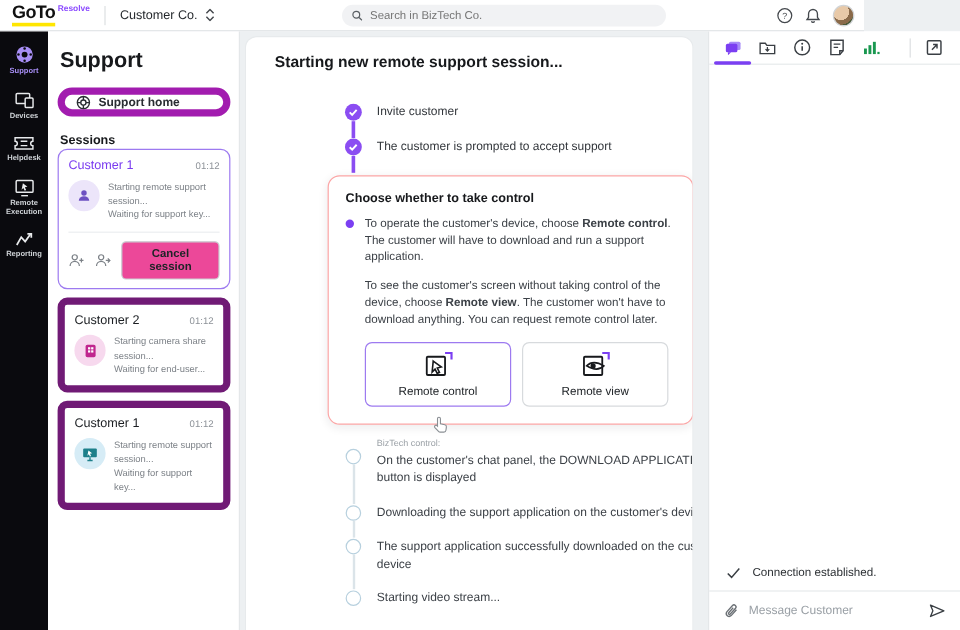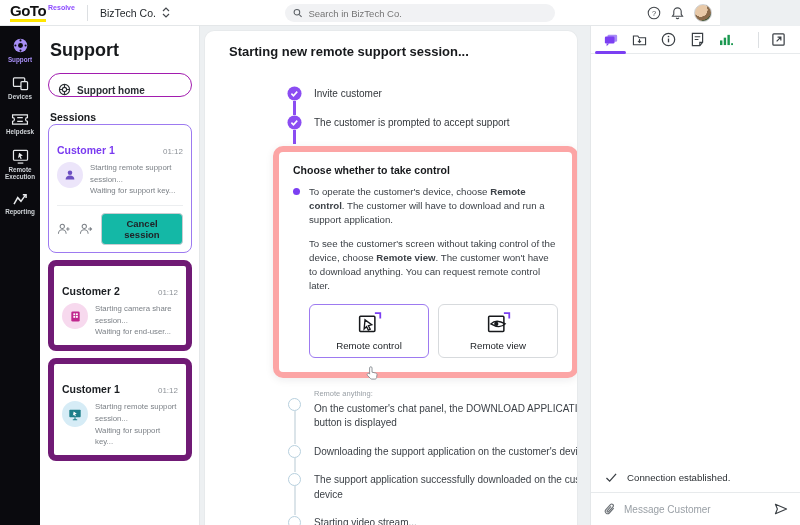--- a/index.html
+++ b/index.html
@@ -21,50 +21,50 @@
   
   .rail { position:absolute; left:0; top:26px; width:40px; bottom:0; background:#0a0a0e; display:flex; flex-direction:column; align-items:center; padding-top:8px; gap:7px; }
   .rail-item { width:40px; display:flex; flex-direction:column; align-items:center; gap:2px; cursor:pointer; padding:3px 0; }
   .rail-item span { font-size:6.3px; color:#cfd3d7; text-align:center; line-height:1.15; font-weight:bold; }
   .rail-item.active span { color:#a78ef5; }
   .rail-item svg { display:block; }
 
   
   .panel { position:absolute; left:40px; top:26px; width:160px; bottom:0; background:#fff; border-right:1px solid #e4e7e9; padding:10px 8px 0 8px; }
   .panel h1 { font-size:18px; font-weight:bold; color:#17191c; margin:4px 0 12px 2px; }
-  .home-btn { width:144px; height:24px; border:1px solid #a21caf; border-radius:12px; background:#fff; display:flex; align-items:flex-end; gap:6px; padding:0 9px; font-size:10px; font-weight:bold; color:#2a2e33; cursor:pointer; }
+  .home-btn { width:144px; height:24px; border:6px solid #a21caf; border-radius:12px; background:#fff; display:flex; align-items:center; gap:6px; padding:0 9px; font-size:10px; font-weight:bold; color:#2a2e33; cursor:pointer; }
   .sessions-label { font-size:10.5px; font-weight:bold; color:#17191c; margin:14px 0 1px 2px; }
   .scard { width:144px; background:#fff; border:6px solid #701a75; border-radius:8px; padding:7px 8px; margin-bottom:7px; cursor:pointer; }
   .scard.active { border:1.5px solid #9d7af0; }
   .scard-head { display:flex; justify-content:space-between; align-items:baseline; margin-bottom:6px; }
-  .scard-name { font-size:10.5px; font-weight:bold; color:#1b1e22;margin-top:12px; }
+  .scard-name { font-size:10.5px; font-weight:normal; color:#1b1e22; }
   .scard.active .scard-name { color:#7a3bf0; }
   .scard-time { font-size:8px; color:#8d9298; }
   .scard-body { display:flex; gap:7px; align-items:flex-start; }
   .scard-ic { width:26px; height:26px; border-radius:50%; flex:0 0 26px; display:flex; align-items:center; justify-content:center; }
   .scard-lines { font-size:7.8px; color:#7c8187; line-height:1.5; }
   .scard-foot { display:flex; align-items:center; gap:8px; border-top:1px solid #eceef0; margin-top:8px; padding-top:7px; }
-  .cancel-btn { margin-left:auto; border:1px solid #c9cdd1; background:#14b8a6; border-radius:4px; font-size:9.5px; font-weight:bold; color:#202428; padding:4px 8px; cursor:pointer; }
+  .cancel-btn { margin-left:auto; border:1px solid #c9cdd1; background:#ec4899; border-radius:4px; font-size:9.5px; font-weight:bold; color:#202428; padding:4px 8px; cursor:pointer; }
 
   
   .main-card { position:absolute; left:204px; top:30px; width:374px; bottom:0; background:#fff; border:1px solid #e7eaec; border-bottom:none; border-radius:10px 10px 0 0; padding:13px 0 0 24px; overflow:hidden; }
   .main-title { font-size:13px; font-weight:bold; color:#17191c; margin-bottom:18px; }
   .timeline { width:340px; }
   .t-item { display:flex; gap:12px; }
   .t-rail { width:15px; display:flex; flex-direction:column; align-items:center; flex:0 0 15px; }
   .t-line { width:2.5px; flex:1; background:#8b4df2; min-height:10px; }
   .t-line.gray { background:#dbe4e9; width:2px; }
   .t-text { font-size:10px; color:#33373c; line-height:1.45; padding-bottom:13px; padding-top:1px; max-width:300px; }
   .t-text.pending { color:#3a3f45; }
   .t-dot-done { width:15px; height:15px; flex:0 0 15px; }
   .t-dot-open { width:13px; height:13px; flex:0 0 13px; border:1.5px solid #b7d0de; border-radius:50%; background:#fff; margin-top:1px; }
   .sub-label { font-size:7.5px; color:#9aa0a6; margin:0 0 2px 0; }
 
   
-  .dialog { position:relative; margin:2px 0 10px -14px; width:305px; background:#fff; border:6px solid #fca5a5; border-radius:10px; box-shadow:0 2px 8px rgba(20,20,40,.08); padding:12px 14px 14px 14px; }
+  .dialog { position:relative; margin:2px 0 10px -14px; width:305px; background:#fff; border:1px solid #fca5a5; border-radius:10px; box-shadow:0 2px 8px rgba(20,20,40,.08); padding:12px 14px 14px 14px; }
   .dialog h2 { font-size:10.5px; font-weight:bold; color:#17191c; margin-bottom:9px; }
   .d-bullet-row { display:flex; gap:9px; }
   .d-dot { width:7px; height:7px; border-radius:50%; background:#7b3ff2; flex:0 0 7px; margin-top:3px; }
   .d-text { font-size:9.7px; color:#3c4147; line-height:1.45; }
   .d-text p + p { margin-top:10px; }
   .d-buttons { display:flex; gap:9px; margin:11px 0 0 16px; }
   .d-btn { width:122px; height:54px; border-radius:6px; background:#fff; display:flex; flex-direction:column; align-items:center; justify-content:center; gap:4px; cursor:pointer; font-size:9.7px; color:#202428; font-family:"Liberation Sans",sans-serif; }
   .d-btn.sel { border:1.5px solid #9d7af0; }
   .d-btn.plain { border:1px solid #d7dadd; }
   .cursor-hand { position:absolute; left:86px; bottom:-9px; z-index:3; }
@@ -83,21 +83,21 @@
 </head>
 <body>
 
 <div class="topbar">
   <div class="logo">
     <span class="logo-goto">GoTo</span>
     <span class="logo-resolve">Resolve</span>
   </div>
   <div class="topbar-div"></div>
   <div class="org">
-    <span>BizTech Co.</span>
+    <span>Customer Co.</span>
     <svg width="8" height="11" viewBox="0 0 8 11">
         <path d="M1 4 L4 1 L7 4 M1 7 L4 10 L7 7" fill="none" stroke="#44484d" stroke-width="1.2"></path>
       </svg>
   </div>
   <div class="searchbox">
     <svg width="10" height="10" viewBox="0 0 12 12">
         <circle cx="5" cy="5" r="3.6" fill="none" stroke="#5a5f64" stroke-width="1.3"></circle>
         <path d="M8 8 L11 11" stroke="#5a5f64" stroke-width="1.3"></path>
       </svg>
     <input placeholder="Search in BizTech Co." style="">
@@ -312,21 +312,21 @@
         <path d="M6.2 1.8 c.8 0 1.3.6 1.3 1.4 v4.4 l3.9.9 c.9.2 1.5.9 1.4 1.8 l-.4 3 c-.1 1-.9 1.7-1.9 1.7 H7.3 c-.6 0-1.1-.2-1.5-.7 L2.6 11 c-.5-.6-.4-1.5.2-1.9 .5-.4 1.2-.3 1.6.1 l.5.5 V3.2 c0-.8.5-1.4 1.3-1.4 z" fill="#fff" stroke="#8a8f94" stroke-width="1"></path>
       </svg>
     </div>
 
     <div class="t-item">
       <div class="t-rail">
         <div class="t-dot-open" style="margin-top:10px;"></div>
         <div class="t-line gray"></div>
       </div>
       <div class="t-text pending">
-        <div class="sub-label">Remote anything:</div>
+        <div class="sub-label">BizTech control:</div>
         <span>On the customer's chat panel, the DOWNLOAD APPLICATION button is displayed</span>
       </div>
     </div>
 
     <div class="t-item">
       <div class="t-rail">
         <div class="t-dot-open"></div>
         <div class="t-line gray"></div>
       </div>
       <div class="t-text pending">Downloading the support application on the customer's device...</div>

